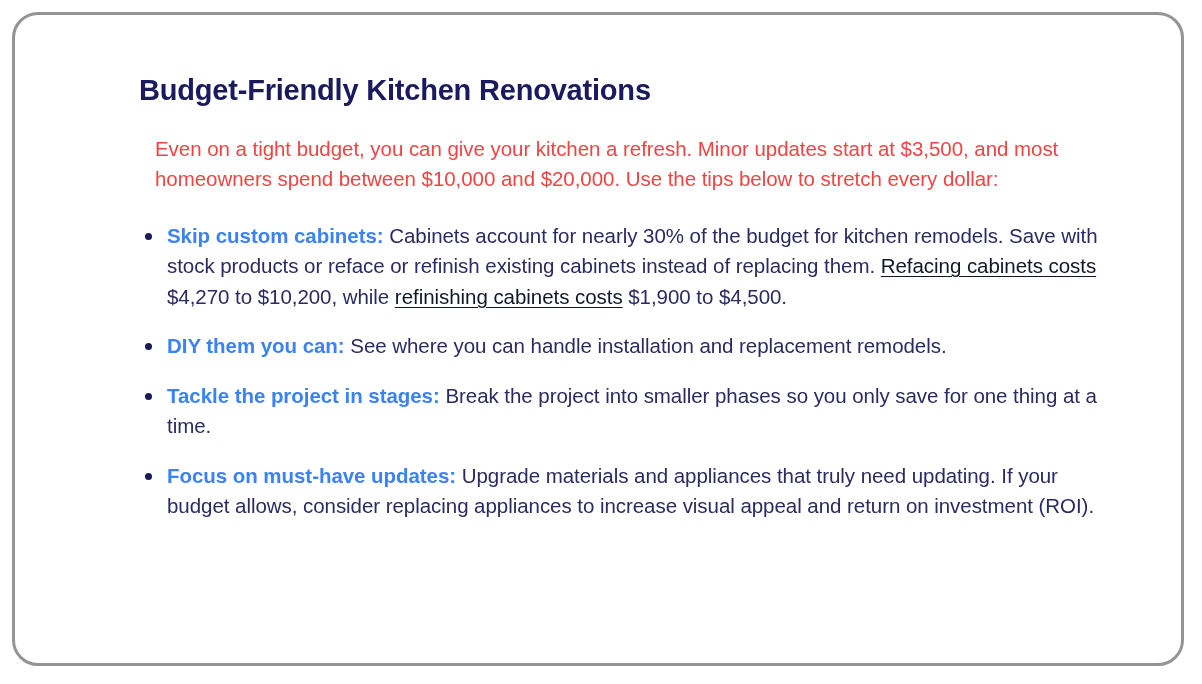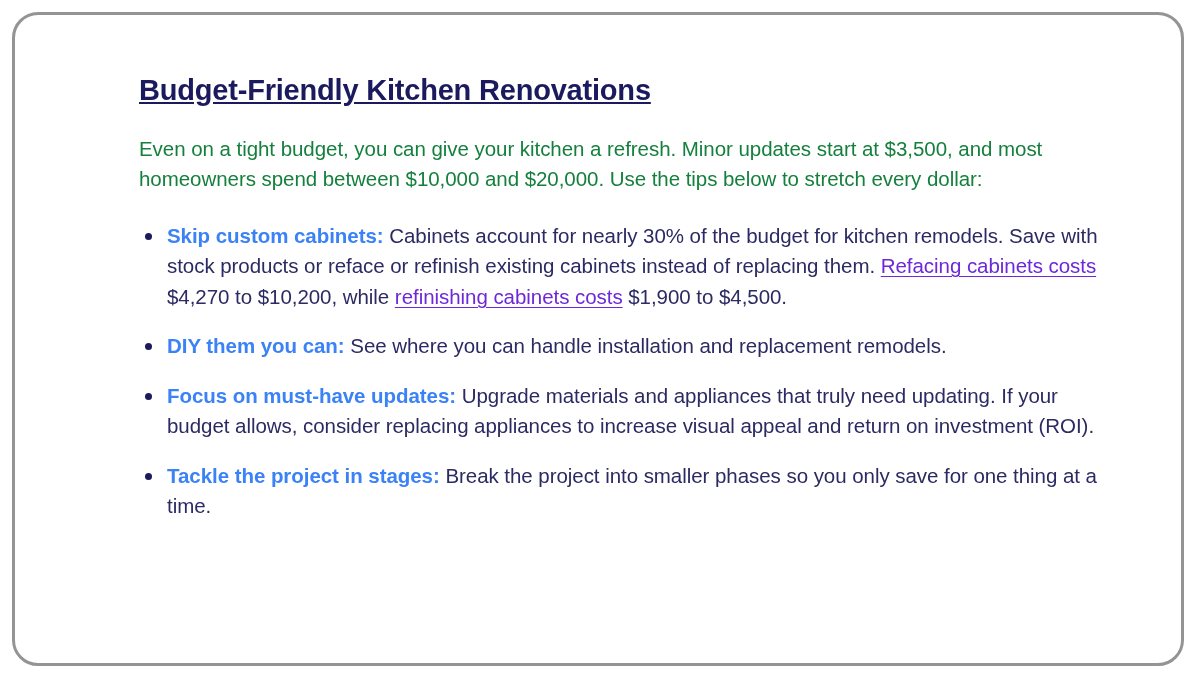--- a/index.html
+++ b/index.html
@@ -31,28 +31,27 @@
     padding: 58px 70px 0 124px;
   }
 
   .doc-title {
     margin: 0 0 26px 0;
     font-size: 29px;
     font-weight: 700;
     letter-spacing: -0.2px;
     color: #1b1a5e;
     line-height: 1.2;
-    text-decoration: underline;
   }
 
   .doc-intro {
-    margin: 0 0 26px 0;
+    margin: 0 0 26px 16px;
     font-size: 20.5px;
     line-height: 30.5px;
-    color: #15803d;
+    color: #ef4444;
     max-width: 965px;
     letter-spacing: -0.05px;
   }
 
   .tips-list {
     list-style: none;
     margin: 0;
     padding: 0;
   }
 
@@ -79,21 +78,21 @@
   }
 
   .tip-lead {
     font-weight: 700;
     color: #3b82f6;
   }
 
   .tip-body { color: #2b2a62; }
 
   .doc-link {
-    color: #6d28d9;
+    color: #0f172a;
     text-decoration: underline;
     text-underline-offset: 3px;
     text-decoration-thickness: 1.4px;
     cursor: pointer;
     text-align: center;
   }
 </style>
 </head>
 <body>
 
@@ -111,23 +110,23 @@
         <span class="tip-lead">Skip custom cabinets:</span><span class="tip-body"> Cabinets account for nearly 30% of the budget for kitchen remodels. Save with stock products or reface or refinish existing cabinets instead of replacing them. </span><a class="doc-link">Refacing cabinets costs</a><span class="tip-body"> $4,270 to $10,200, while </span><a class="doc-link">refinishing cabinets costs</a><span class="tip-body"> $1,900 to $4,500.</span>
       </li>
 
       <li class="tip-item">
         <span class="tip-bullet"></span>
         <span class="tip-lead">DIY them you can:</span><span class="tip-body"> See where you can handle installation and replacement remodels.</span>
       </li>
 
       <li class="tip-item">
         <span class="tip-bullet"></span>
-        <span class="tip-lead">Focus on must-have updates:</span><span class="tip-body"> Upgrade materials and appliances that truly need updating. If your budget allows, consider replacing appliances to increase visual appeal and return on investment (ROI).</span>
+        <span class="tip-lead">Tackle the project in stages:</span><span class="tip-body"> Break the project into smaller phases so you only save for one thing at a time.</span>
       </li>
 
       <li class="tip-item">
         <span class="tip-bullet"></span>
-        <span class="tip-lead">Tackle the project in stages:</span><span class="tip-body"> Break the project into smaller phases so you only save for one thing at a time.</span>
+        <span class="tip-lead">Focus on must-have updates:</span><span class="tip-body"> Upgrade materials and appliances that truly need updating. If your budget allows, consider replacing appliances to increase visual appeal and return on investment (ROI).</span>
       </li>
 
     </ul>
   </div>
 </div>
 
 </body></html>

